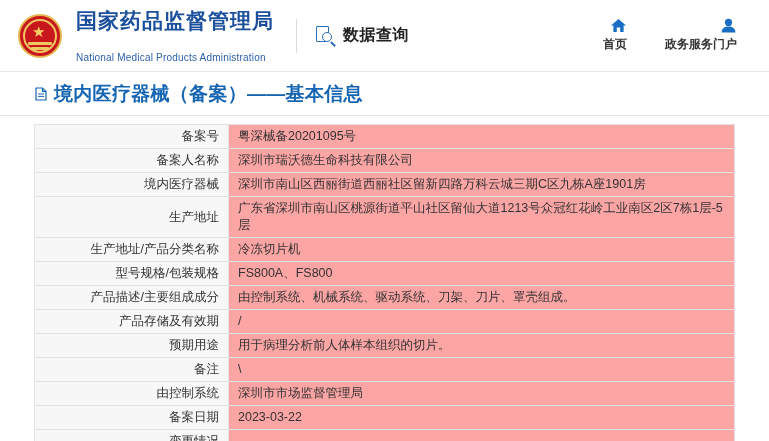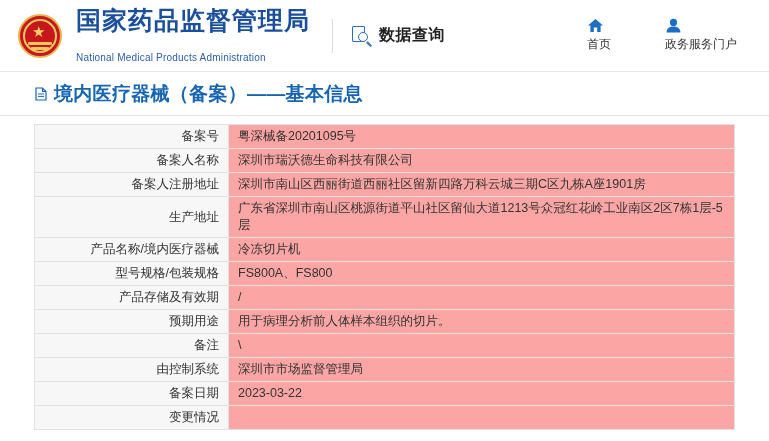--- a/index.html
+++ b/index.html
@@ -63,21 +63,21 @@
   }
   .emblem .bar2 {
     position: absolute;
     left: 13px; top: 34px;
     width: 18px; height: 3px;
     background: #f0c75e;
     border-radius: 1px;
   }
   .org-names { display: flex; flex-direction: column; justify-content: center; }
   .org-cn {
-    font-size: 25px;
+    font-size: 21px;
     font-weight: bold;
     color: #1b4f9c;
     letter-spacing: 1px;
     line-height: 26px;
     font-family: "Liberation Serif", serif;
   }
   .org-en {
     font-size: 10px;
     color: #2b5fa8;
     letter-spacing: 0.2px;
@@ -129,24 +129,25 @@
     font-size: 16px;
     color: #222;
     font-weight: bold;
     letter-spacing: 0.5px;
   }
   .header-spacer { flex: 1 1 auto; }
   .nav-items { display: flex; align-items: center; gap: 38px; padding-right: 10px; }
   .nav-item {
     display: flex;
     flex-direction: column;
-    align-items: flex-start;
+    align-items: flex-end;
     gap: 3px;
     cursor: pointer;
     min-width: 40px;
+    font-weight: bold;
   }
   .nav-label { font-size: 12px; color: #333; }
   .nav-ico { color: #1a6fc4; line-height: 1; }
   .nav-ico svg { display: block; }
 
   
   .title-bar {
     height: 44px;
     display: flex;
     align-items: center;
@@ -260,34 +261,38 @@
 
         <tr>
           <td class="label">备案号</td>
           <td class="value">粤深械备20201095号</td>
         </tr>
         <tr>
           <td class="label">备案人名称</td>
           <td class="value">深圳市瑞沃德生命科技有限公司</td>
         </tr>
         <tr>
-          <td class="label">备案人注册地址</td>
+          <td class="label">境内医疗器械</td>
           <td class="value">深圳市南山区西丽街道西丽社区留新四路万科云城三期C区九栋A座1901房</td>
         </tr>
         <tr>
           <td class="label">生产地址</td>
           <td class="value">广东省深圳市南山区桃源街道平山社区留仙大道1213号众冠红花岭工业南区2区7栋1层-5层</td>
         </tr>
         <tr>
-          <td class="label">产品名称/境内医疗器械</td>
+          <td class="label">生产地址/产品分类名称</td>
           <td class="value">冷冻切片机</td>
         </tr>
         <tr>
           <td class="label">型号规格/包装规格</td>
           <td class="value">FS800A、FS800</td>
+        </tr>
+        <tr>
+          <td class="label">产品描述/主要组成成分</td>
+          <td class="value">由控制系统、机械系统、驱动系统、刀架、刀片、罩壳组成。</td>
         </tr>
         <tr>
           <td class="label">产品存储及有效期</td>
           <td class="value">/</td>
         </tr>
         <tr>
           <td class="label">预期用途</td>
           <td class="value">用于病理分析前人体样本组织的切片。</td>
         </tr>
         <tr>

